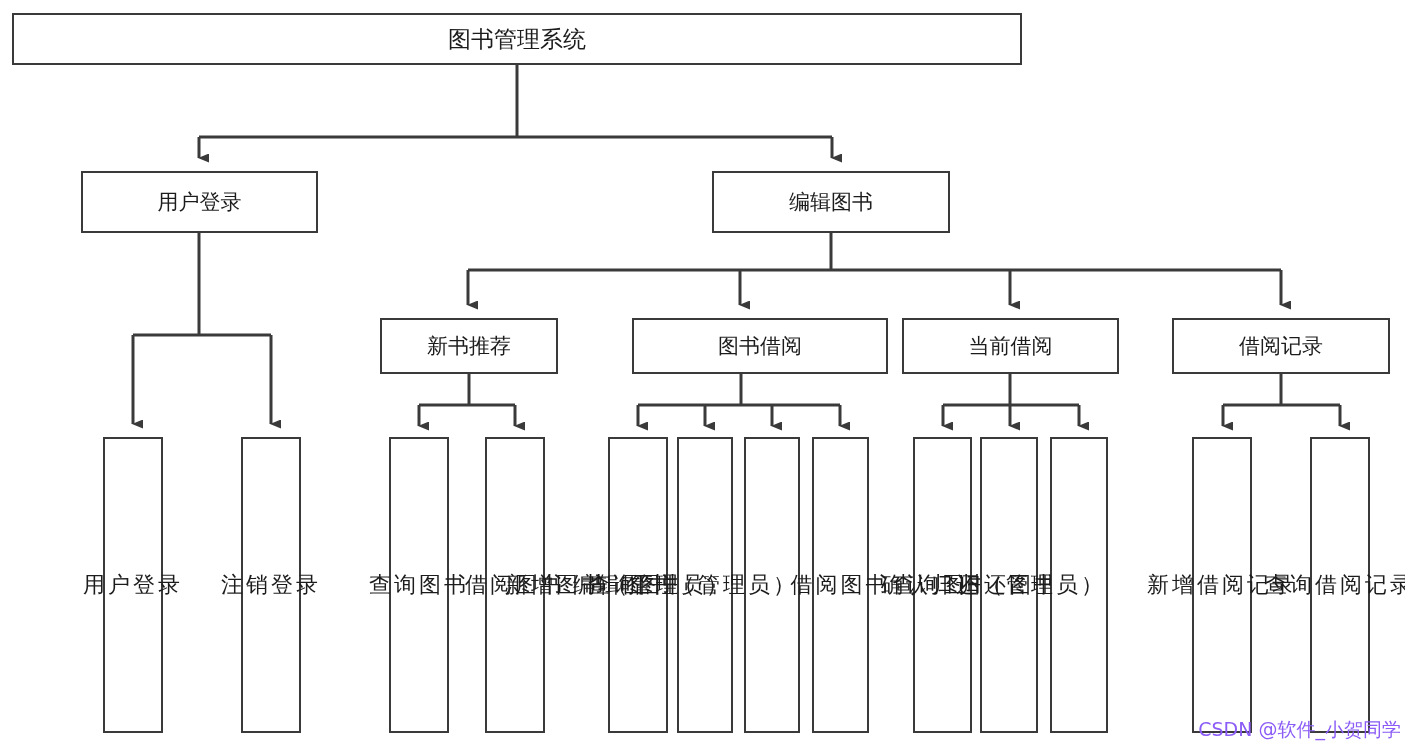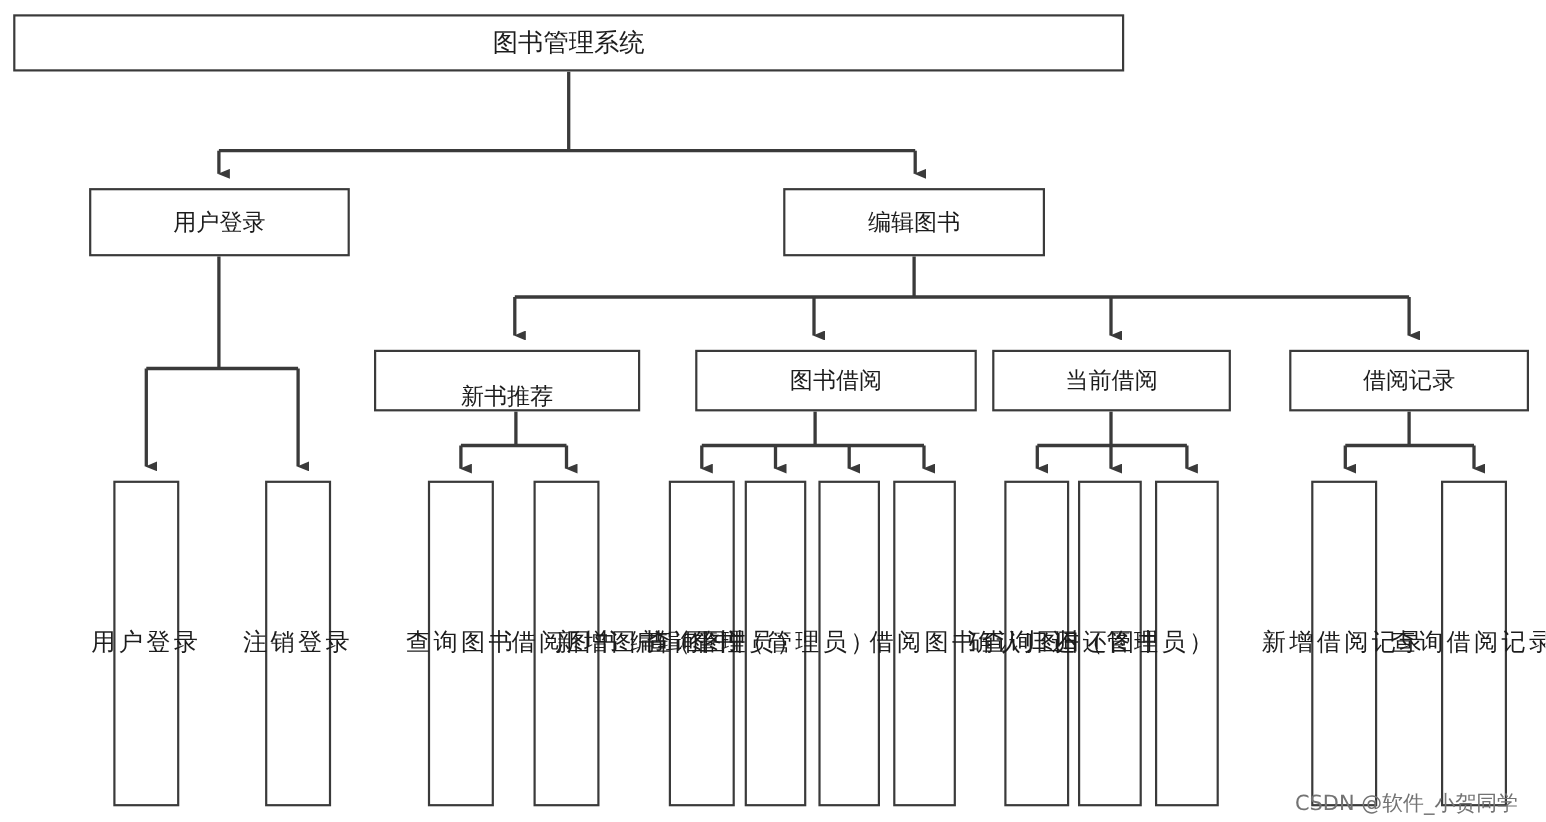--- a/index.html
+++ b/index.html
@@ -62,24 +62,24 @@
     text-orientation: upright;
     display: block;
     white-space: nowrap;
   }
   .node.leaf-node > .leaf-label {
     writing-mode: horizontal-tb;
     text-orientation: mixed;
   }
   #watermark {
     position: absolute;
-    right: 25px;
+    right: 4px;
     bottom: 4px;
     font-size: 19px;
-    color: #737373;
+    color: #8b5cf6;
     white-space: nowrap;
     font-family: "DejaVu Sans", "Liberation Sans", sans-serif;
   }
 </style>
 </head>
 <body>
 
 <div id="diagram-root">
 
   <svg id="edge-layer" viewBox="0 0 1405 747" width="1405" height="747" xmlns="http://www.w3.org/2000/svg">
@@ -137,21 +137,21 @@
   </div>
 
   <div class="node level2-node" style="left:81px; top:171px; width:237px; height:62px;">
     <span>用户登录</span>
   </div>
 
   <div class="node level2-node" style="left:712px; top:171px; width:238px; height:62px;">
     <span>编辑图书</span>
   </div>
 
-  <div class="node level3-node" style="left:340px; top:318px; width:242px; height:56px;align-items:flex-end;">
+  <div class="node level3-node" style="left:380px; top:318px; width:178px; height:56px;">
     <span>新书推荐</span>
   </div>
 
   <div class="node level3-node" style="left:632px; top:318px; width:256px; height:56px;">
     <span>图书借阅</span>
   </div>
 
   <div class="node level3-node" style="left:1172px; top:318px; width:218px; height:56px;">
     <span>借阅记录</span>
   </div>

